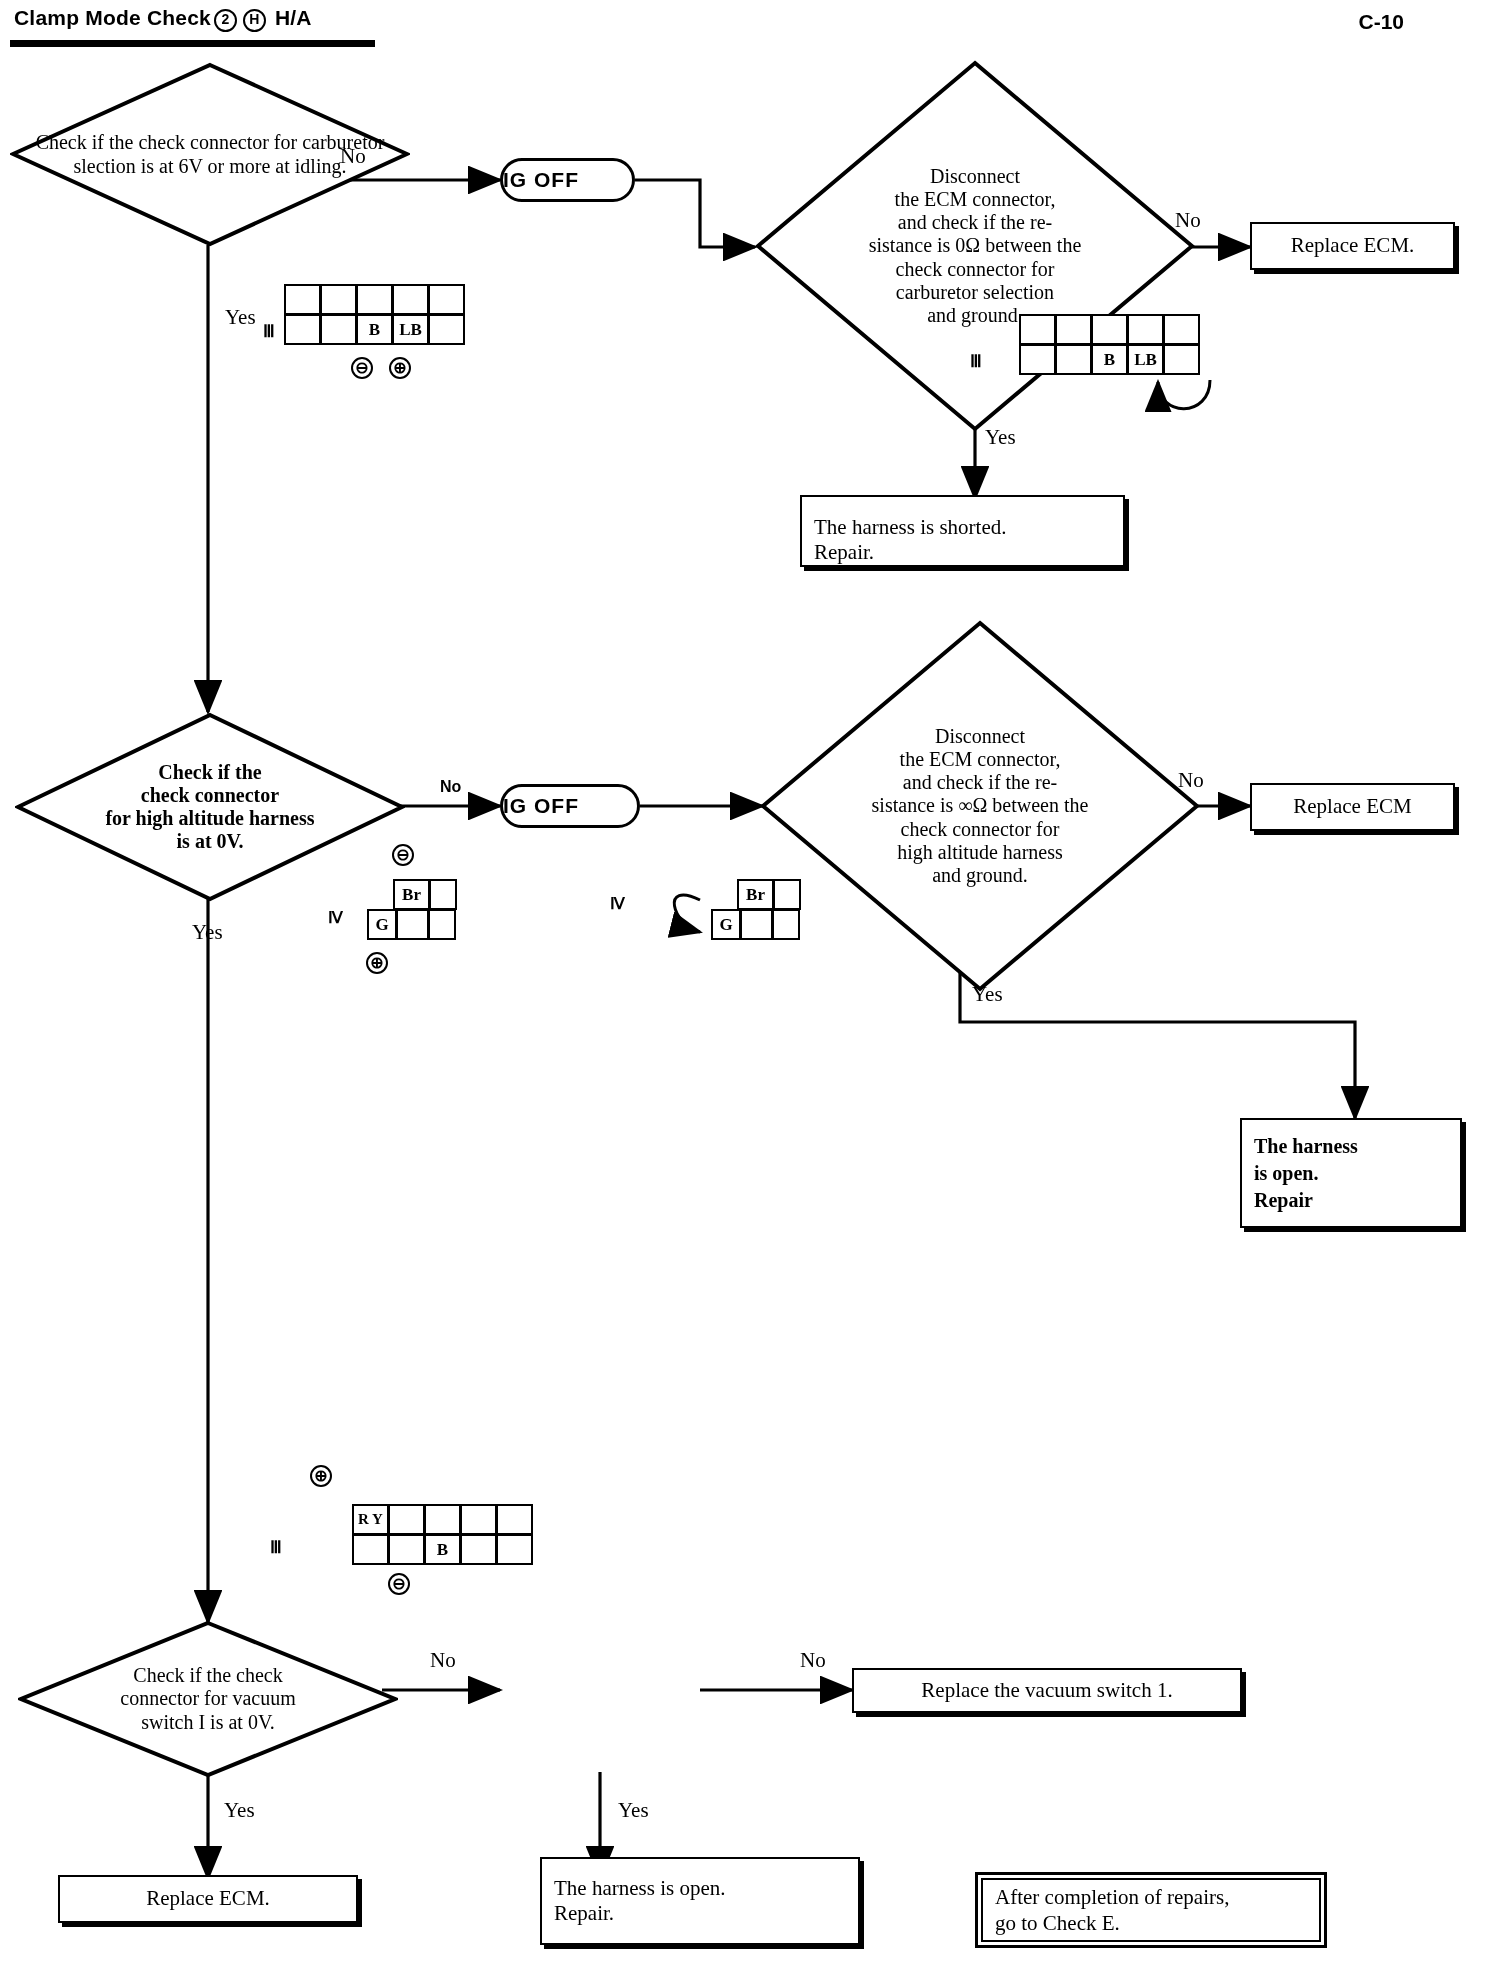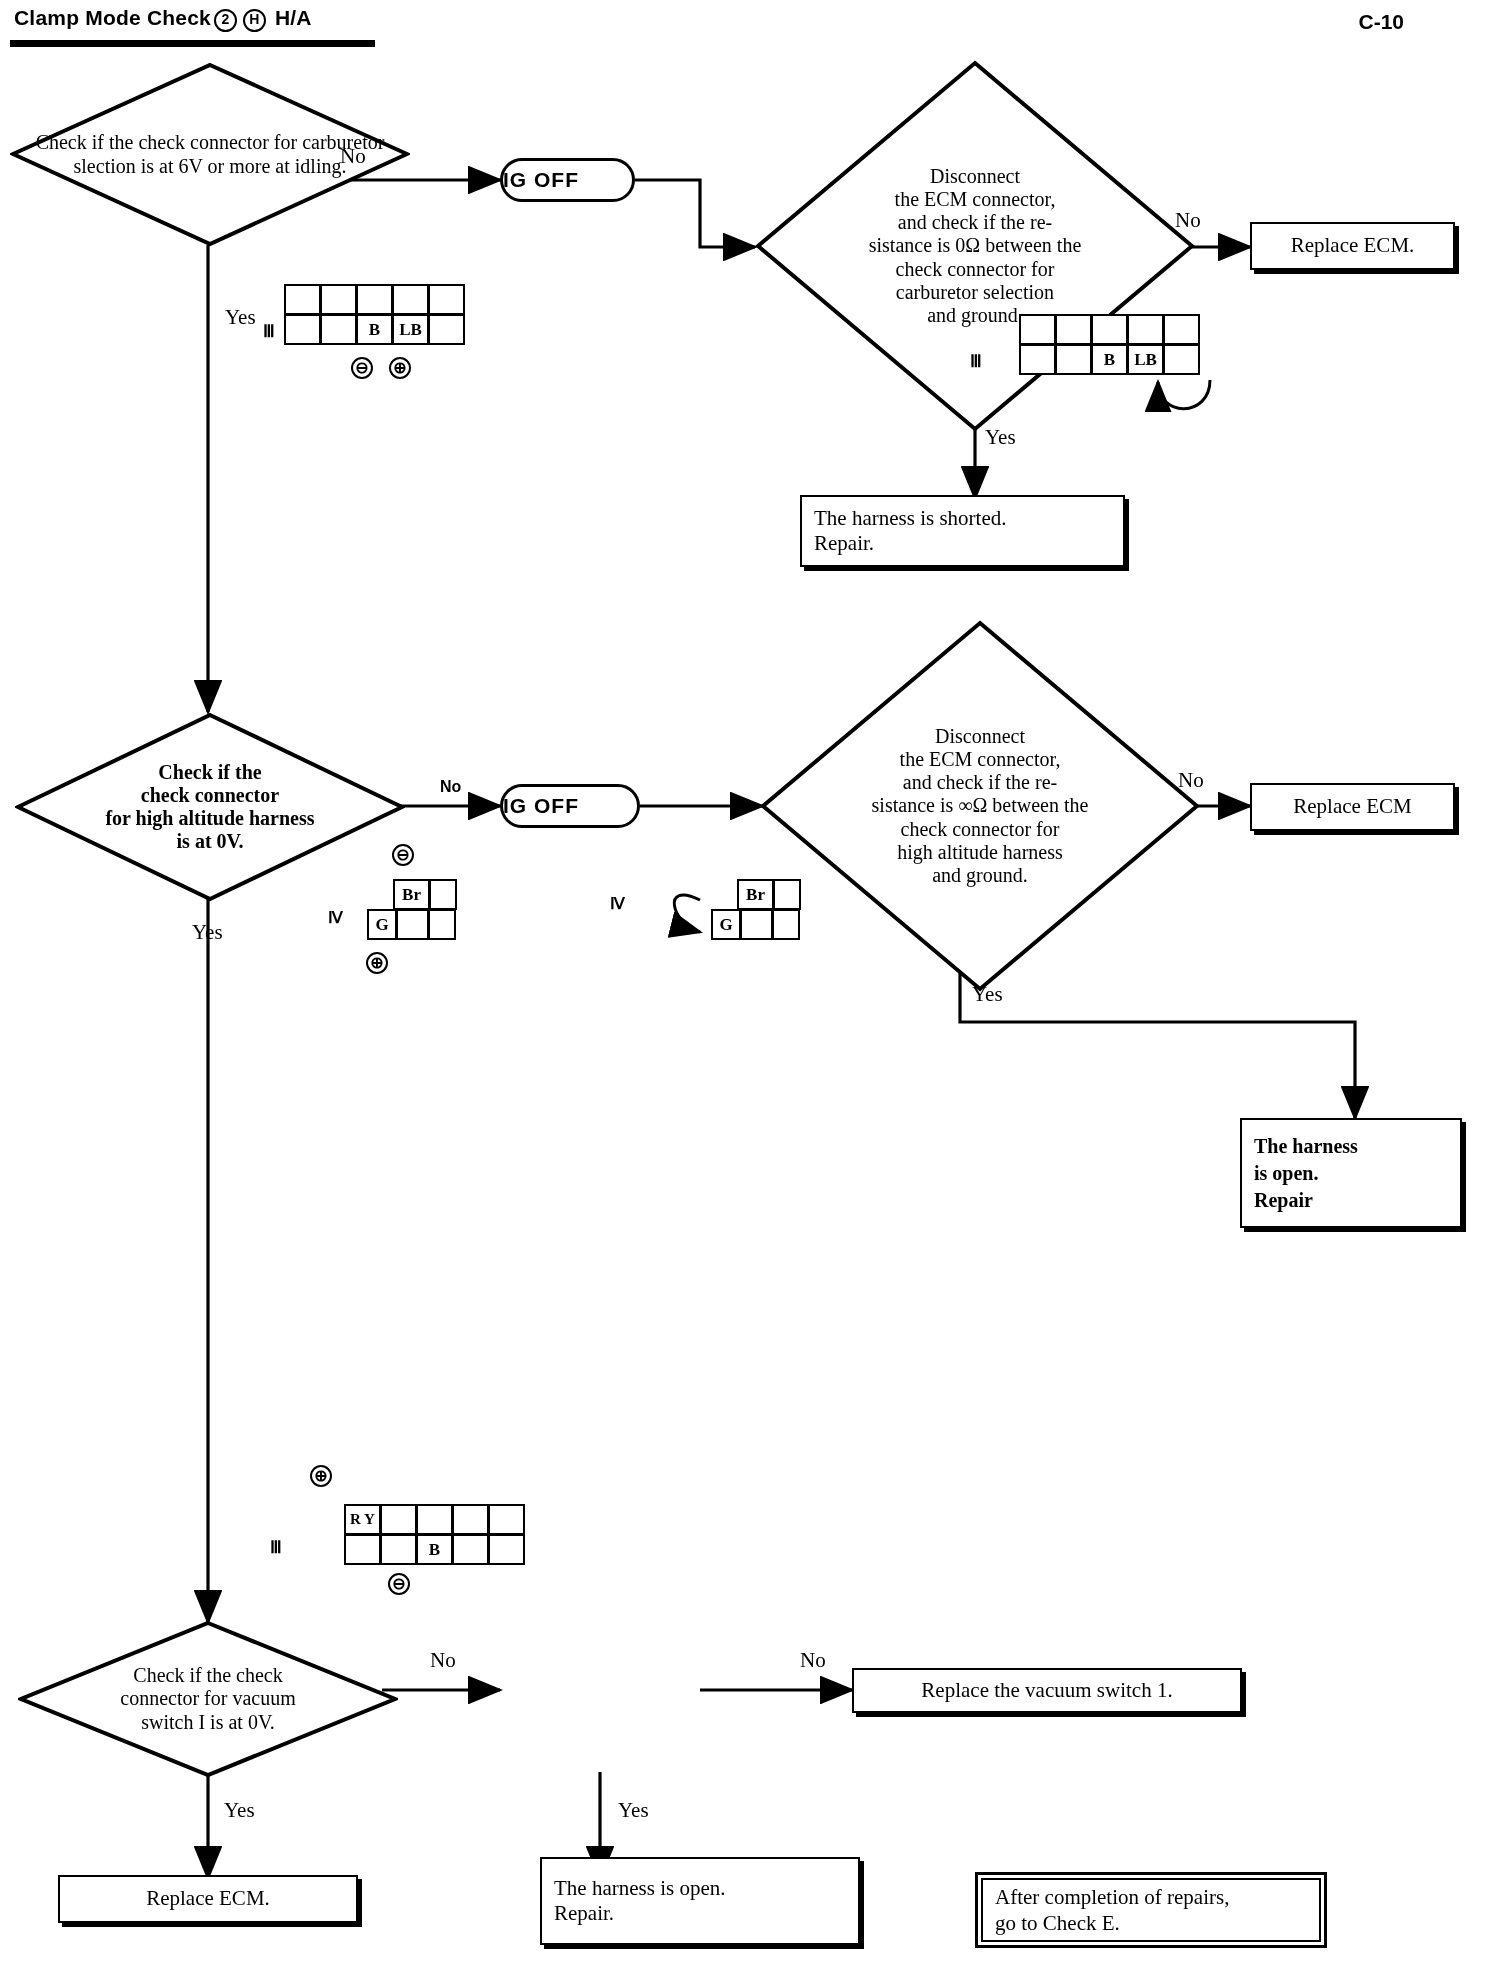--- a/index.html
+++ b/index.html
@@ -175,21 +175,21 @@
 carburetor selection
 and ground.</div>
   </div>
   <div class="blabel" style="left:1175px;top:208px;">No</div>
   <div class="blabel" style="left:985px;top:425px;">Yes</div>
 
   <div class="rbox center shadow" style="left:1250px;top:222px;width:205px;height:48px;font-size:21px;">
     <span class="inner">Replace ECM.</span>
   </div>
 
-  <div class="rbox left shadow" style="left:800px;top:495px;width:325px;height:72px;font-size:21px;">
+  <div class="rbox left shadow" style="left:800px;top:495px;width:325px;height:72px;font-size:21px;align-items:flex-end;">
     <span class="inner" style="white-space:pre-line;">The harness is shorted.
 Repair.</span>
   </div>
 
   <div class="conn" style="left:285px;top:285px;width:220px;height:110px;">
     <div class="romans" style="left:-22px;top:36px;">Ⅲ</div>
     <div class="grid" style="left:0;top:0;">
       <div class="grow">
         <div class="cell clip-tl" style="width:37px;height:31px;"></div>
         <div class="cell" style="width:37px;height:31px;"></div>
@@ -298,21 +298,21 @@
         <div class="cell" style="width:30px;height:31px;">G</div>
         <div class="cell" style="width:33px;height:31px;"></div>
         <div class="cell" style="width:28px;height:31px;"></div>
       </div>
     </div>
   </div>
 
   <div class="conn" style="left:298px;top:1505px;width:220px;height:120px;">
     <div class="pol" style="left:12px;top:-40px;">⊕</div>
     <div class="romans" style="left:-28px;top:32px;">Ⅲ</div>
-    <div class="grid" style="left:4px;top:0;padding-left:43px;">
+    <div class="grid" style="left:12px;top:0;padding-left:43px;">
       <div class="grow">
         <div class="cell clip-tl" style="width:37px;height:31px;font-size:15px;">R Y</div>
         <div class="cell" style="width:37px;height:31px;"></div>
         <div class="cell" style="width:37px;height:31px;"></div>
         <div class="cell" style="width:37px;height:31px;"></div>
         <div class="cell" style="width:37px;height:31px;"></div>
       </div>
       <div class="grow">
         <div class="cell" style="width:37px;height:31px;"></div>
         <div class="cell" style="width:37px;height:31px;"></div>

